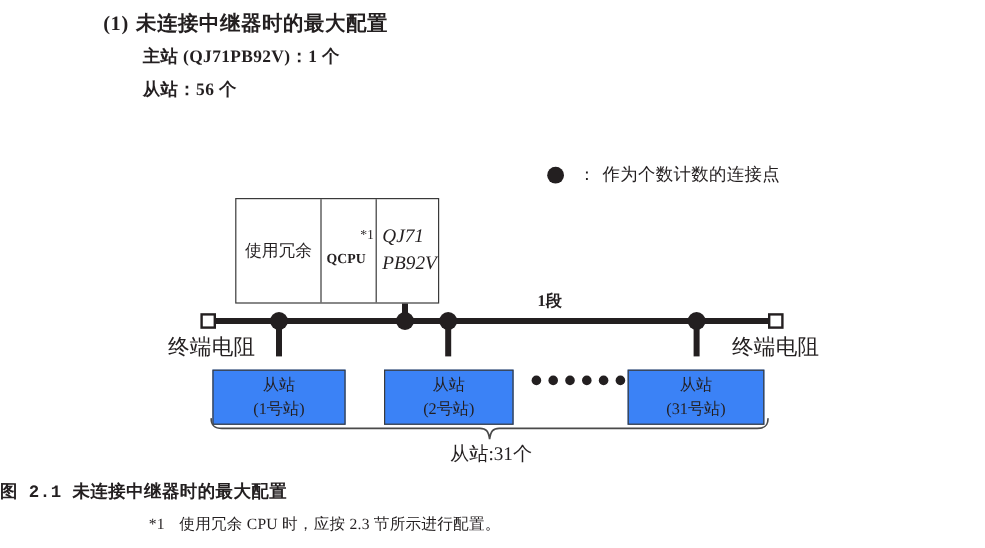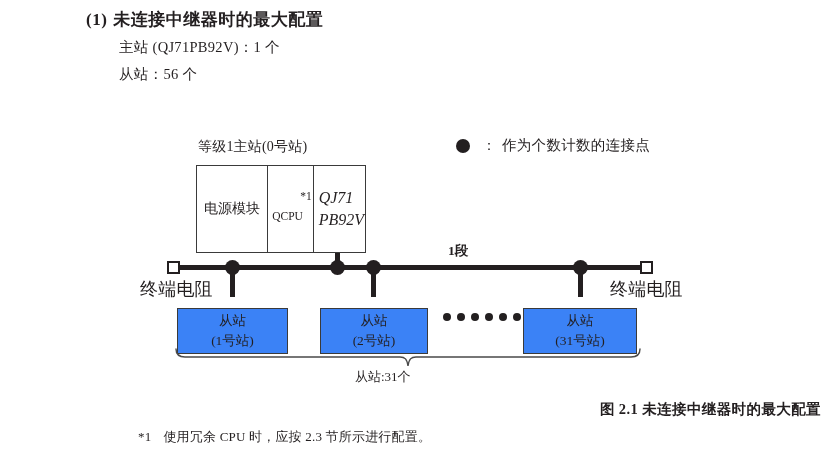--- a/index.html
+++ b/index.html
@@ -30,20 +30,21 @@
     letter-spacing: 0.5px;
     white-space: nowrap;
   }
   .sec-title .num { margin-right: 6px; }
   .sub-line {
     position: absolute;
     left: 119px;
     font-size: 14.5px;
     white-space: nowrap;
     letter-spacing: 0.3px;
+    font-weight: bold;
   }
   .sub-line-1 { top: 38px; }
   .sub-line-2 { top: 65px; }
 
   
   .legend {
     position: absolute;
     left: 456px; top: 136px;
     display: flex;
     align-items: center;
@@ -84,21 +85,21 @@
     display: flex;
     align-items: center;
     justify-content: center;
     font-size: 13.5px;
   }
   .mcell.power { width: 72px; border-right: 1px solid #3a3a3a; font-size: 14px; }
   .mcell.qcpu  { width: 46px; border-right: 1px solid #3a3a3a; font-size: 11.5px; }
   .mcell.pb92v { width: 52px; font-size: 16px; line-height: 1.35; font-style: italic; }
   .mcell.qcpu .cpu-text {
     position: absolute;
-    left: 4px; top: 44px;
+    left: 4px; top: 44px; font-weight: bold;
   }
   .footmark {
     position: absolute;
     right: 1px; top: 24px;
     font-size: 11.5px;
   }
   .pb-lines { text-align: left; padding-left: 5px; width: 100%; }
 
   
   .bus-line {
@@ -183,38 +184,39 @@
 
   
   .brace-wrap {
     position: absolute;
     left: 175px; top: 348px;
     width: 466px; height: 20px;
   }
   .brace-wrap svg { display: block; }
   .brace-label-inner {
     position: absolute;
-    left: 355px; top: 368px;
-    font-size: 13px;
+    left: 375px; top: 368px;
+    font-size: 16px;
     white-space: nowrap;
   }
 
   
   .fig-caption {
     position: absolute;
     left: 0; top: 400px;
     width: 821px;
-    text-align: right;
+    text-align: left;
     font-size: 14.5px;
     font-weight: bold;
     letter-spacing: 0.4px;
+    font-family: Liberation Mono, monospace;
   }
   .footnote {
     position: absolute;
-    left: 138px; top: 428px;
+    left: 124px; top: 428px;
     font-size: 13px;
     white-space: nowrap;
     letter-spacing: 0.2px;
   }
   .footnote .fn-mark { margin-right: 12px; }
 </style>
 </head>
 <body>
 
 <div class="page">
@@ -224,23 +226,22 @@
   </div>
   <div class="sub-line sub-line-1">主站 (QJ71PB92V)：1 个</div>
   <div class="sub-line sub-line-2">从站：56 个</div>
 
   <div class="legend">
     <span class="legend-dot"></span>
     <span class="legend-colon">：</span>
     <span class="legend-text">作为个数计数的连接点</span>
   </div>
 
-  <div class="master-label">等级1主站(0号站)</div>
   <div class="master-block">
-    <div class="mcell power">电源模块</div>
+    <div class="mcell power">使用冗余</div>
     <div class="mcell qcpu">
       <span class="cpu-text">QCPU</span>
       <span class="footmark">*1</span>
     </div>
     <div class="mcell pb92v">
       <div class="pb-lines">
         <div>QJ71</div>
         <div>PB92V</div>
       </div>
     </div>

